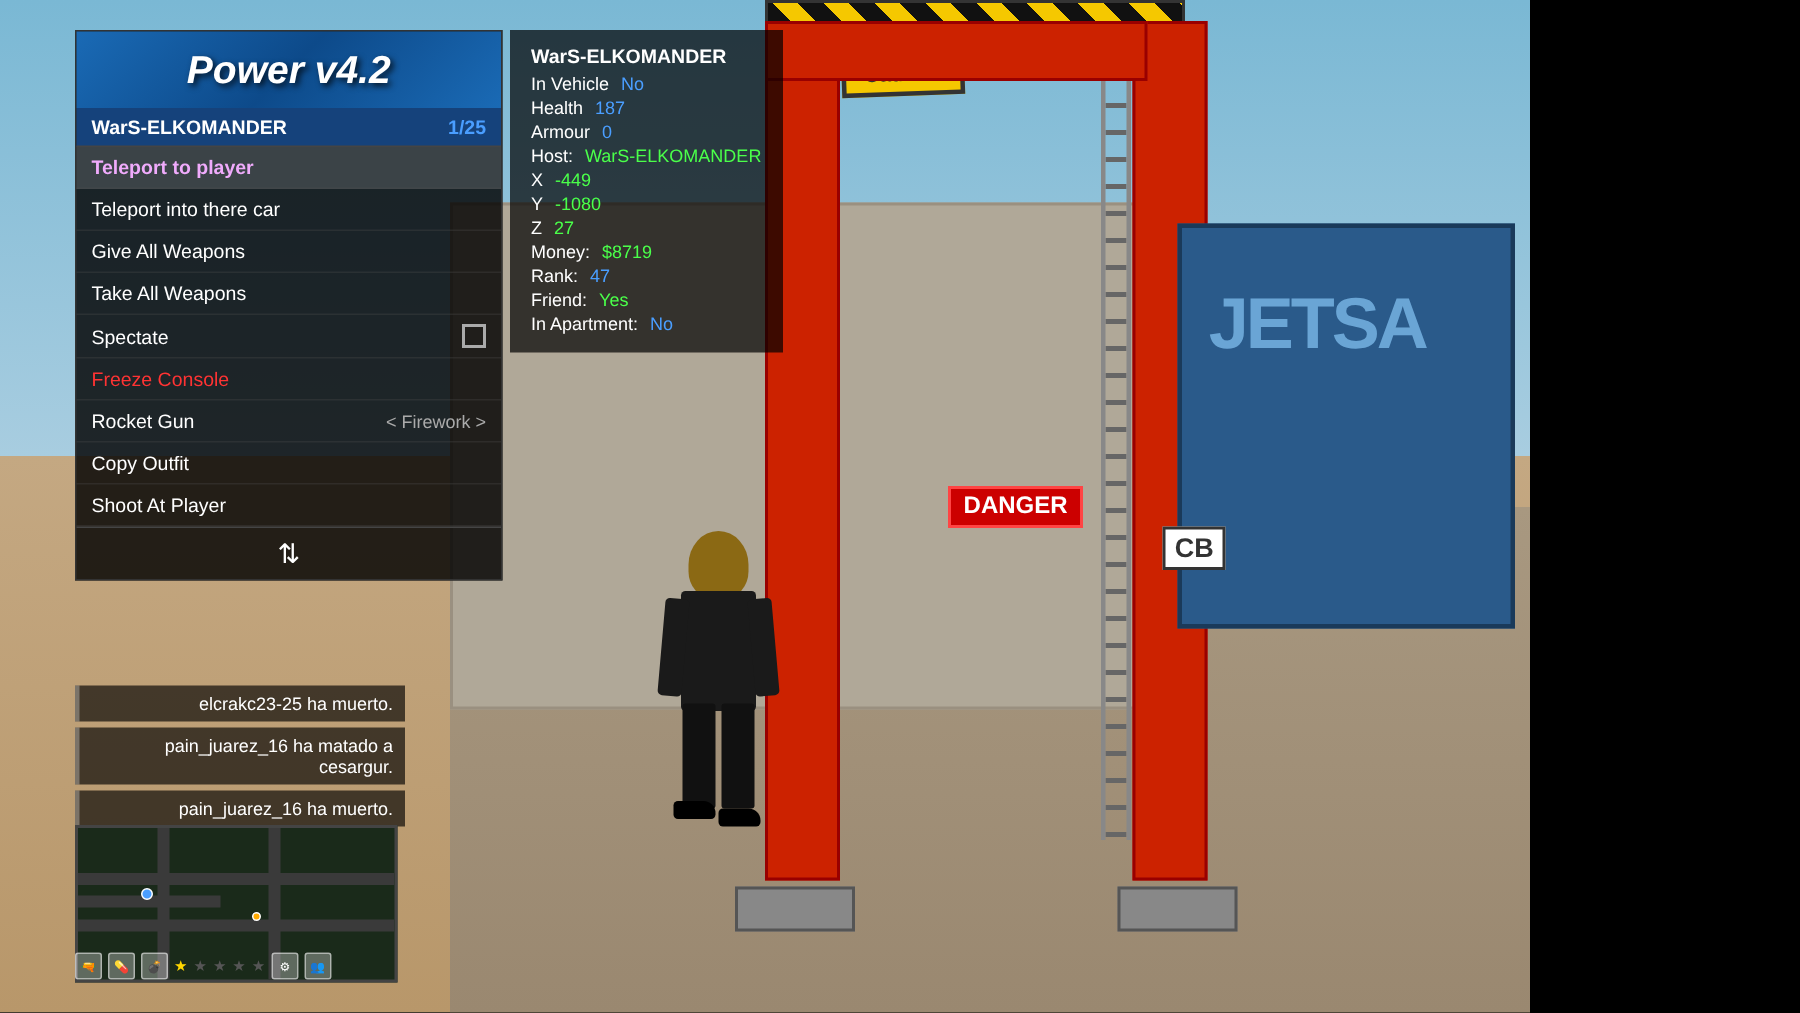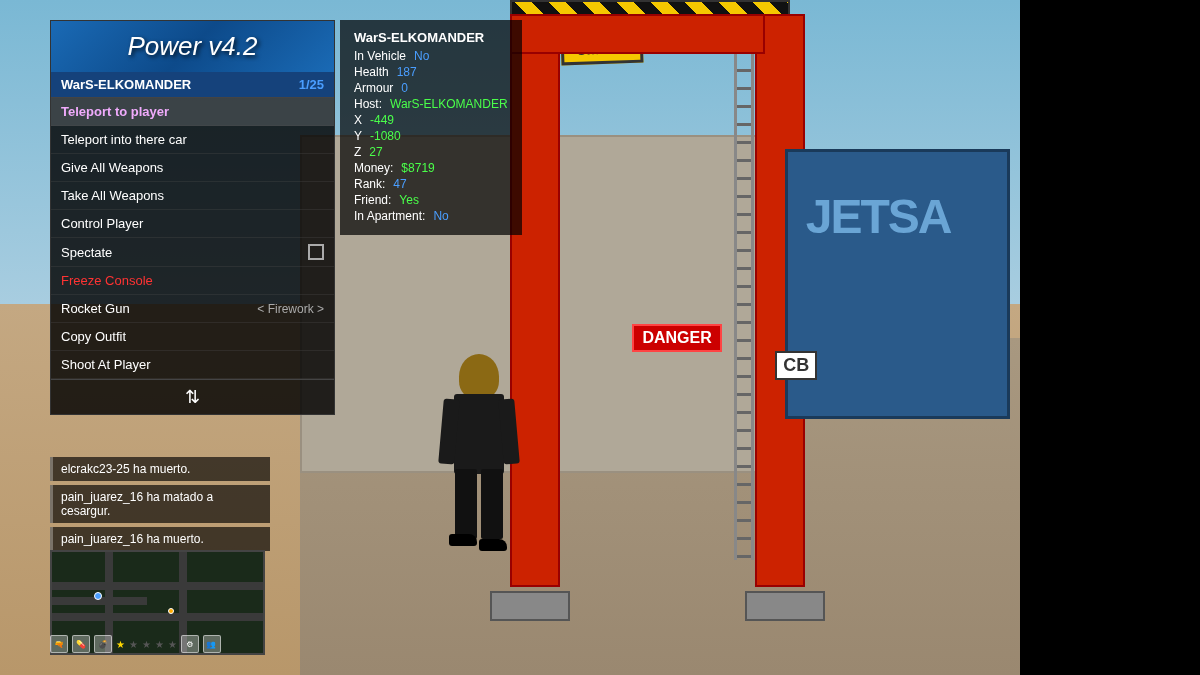--- a/index.html
+++ b/index.html
@@ -320,21 +320,21 @@
 
     
     .menu-header {
       background: linear-gradient(135deg, #1a6ab5 0%, #0d4a8a 50%, #1a6ab5 100%);
       padding: 10px 16px;
       text-align: center;
     }
 
     .menu-title {
       font-size: 26px;
-      font-weight: normal;
+      font-weight: bold;
       color: white;
       font-style: italic;
       font-family: 'Arial Black', Arial, sans-serif;
       text-shadow: 2px 2px 4px rgba(0,0,0,0.8);
     }
 
     
     .player-row {
       display: flex;
       justify-content: space-between;
@@ -447,20 +447,21 @@
       width: 220px;
     }
 
     .kill-msg {
       background: rgba(0,0,0,0.65);
       color: white;
       font-size: 12px;
       padding: 5px 8px;
       margin-bottom: 4px;
       border-left: 3px solid rgba(255,255,255,0.3);
+      text-align: right;
     }
 
     
     #minimap {
       position: absolute;
       bottom: 20px;
       left: 50px;
       width: 215px;
       height: 105px;
       background: #1a2a1a;
@@ -590,23 +591,20 @@
         <span>Teleport to player</span>
       </div>
       <div class="menu-item">
         <span>Teleport into there car</span>
       </div>
       <div class="menu-item">
         <span>Give All Weapons</span>
       </div>
       <div class="menu-item">
         <span>Take All Weapons</span>
-      </div>
-      <div class="menu-item">
-        <span>Control Player</span>
       </div>
       <div class="menu-item">
         <span>Spectate</span>
         <div class="toggle-box"></div>
       </div>
       <div class="menu-item red-item">
         <span>Freeze Console</span>
       </div>
       <div class="menu-item">
         <span>Rocket Gun</span>

